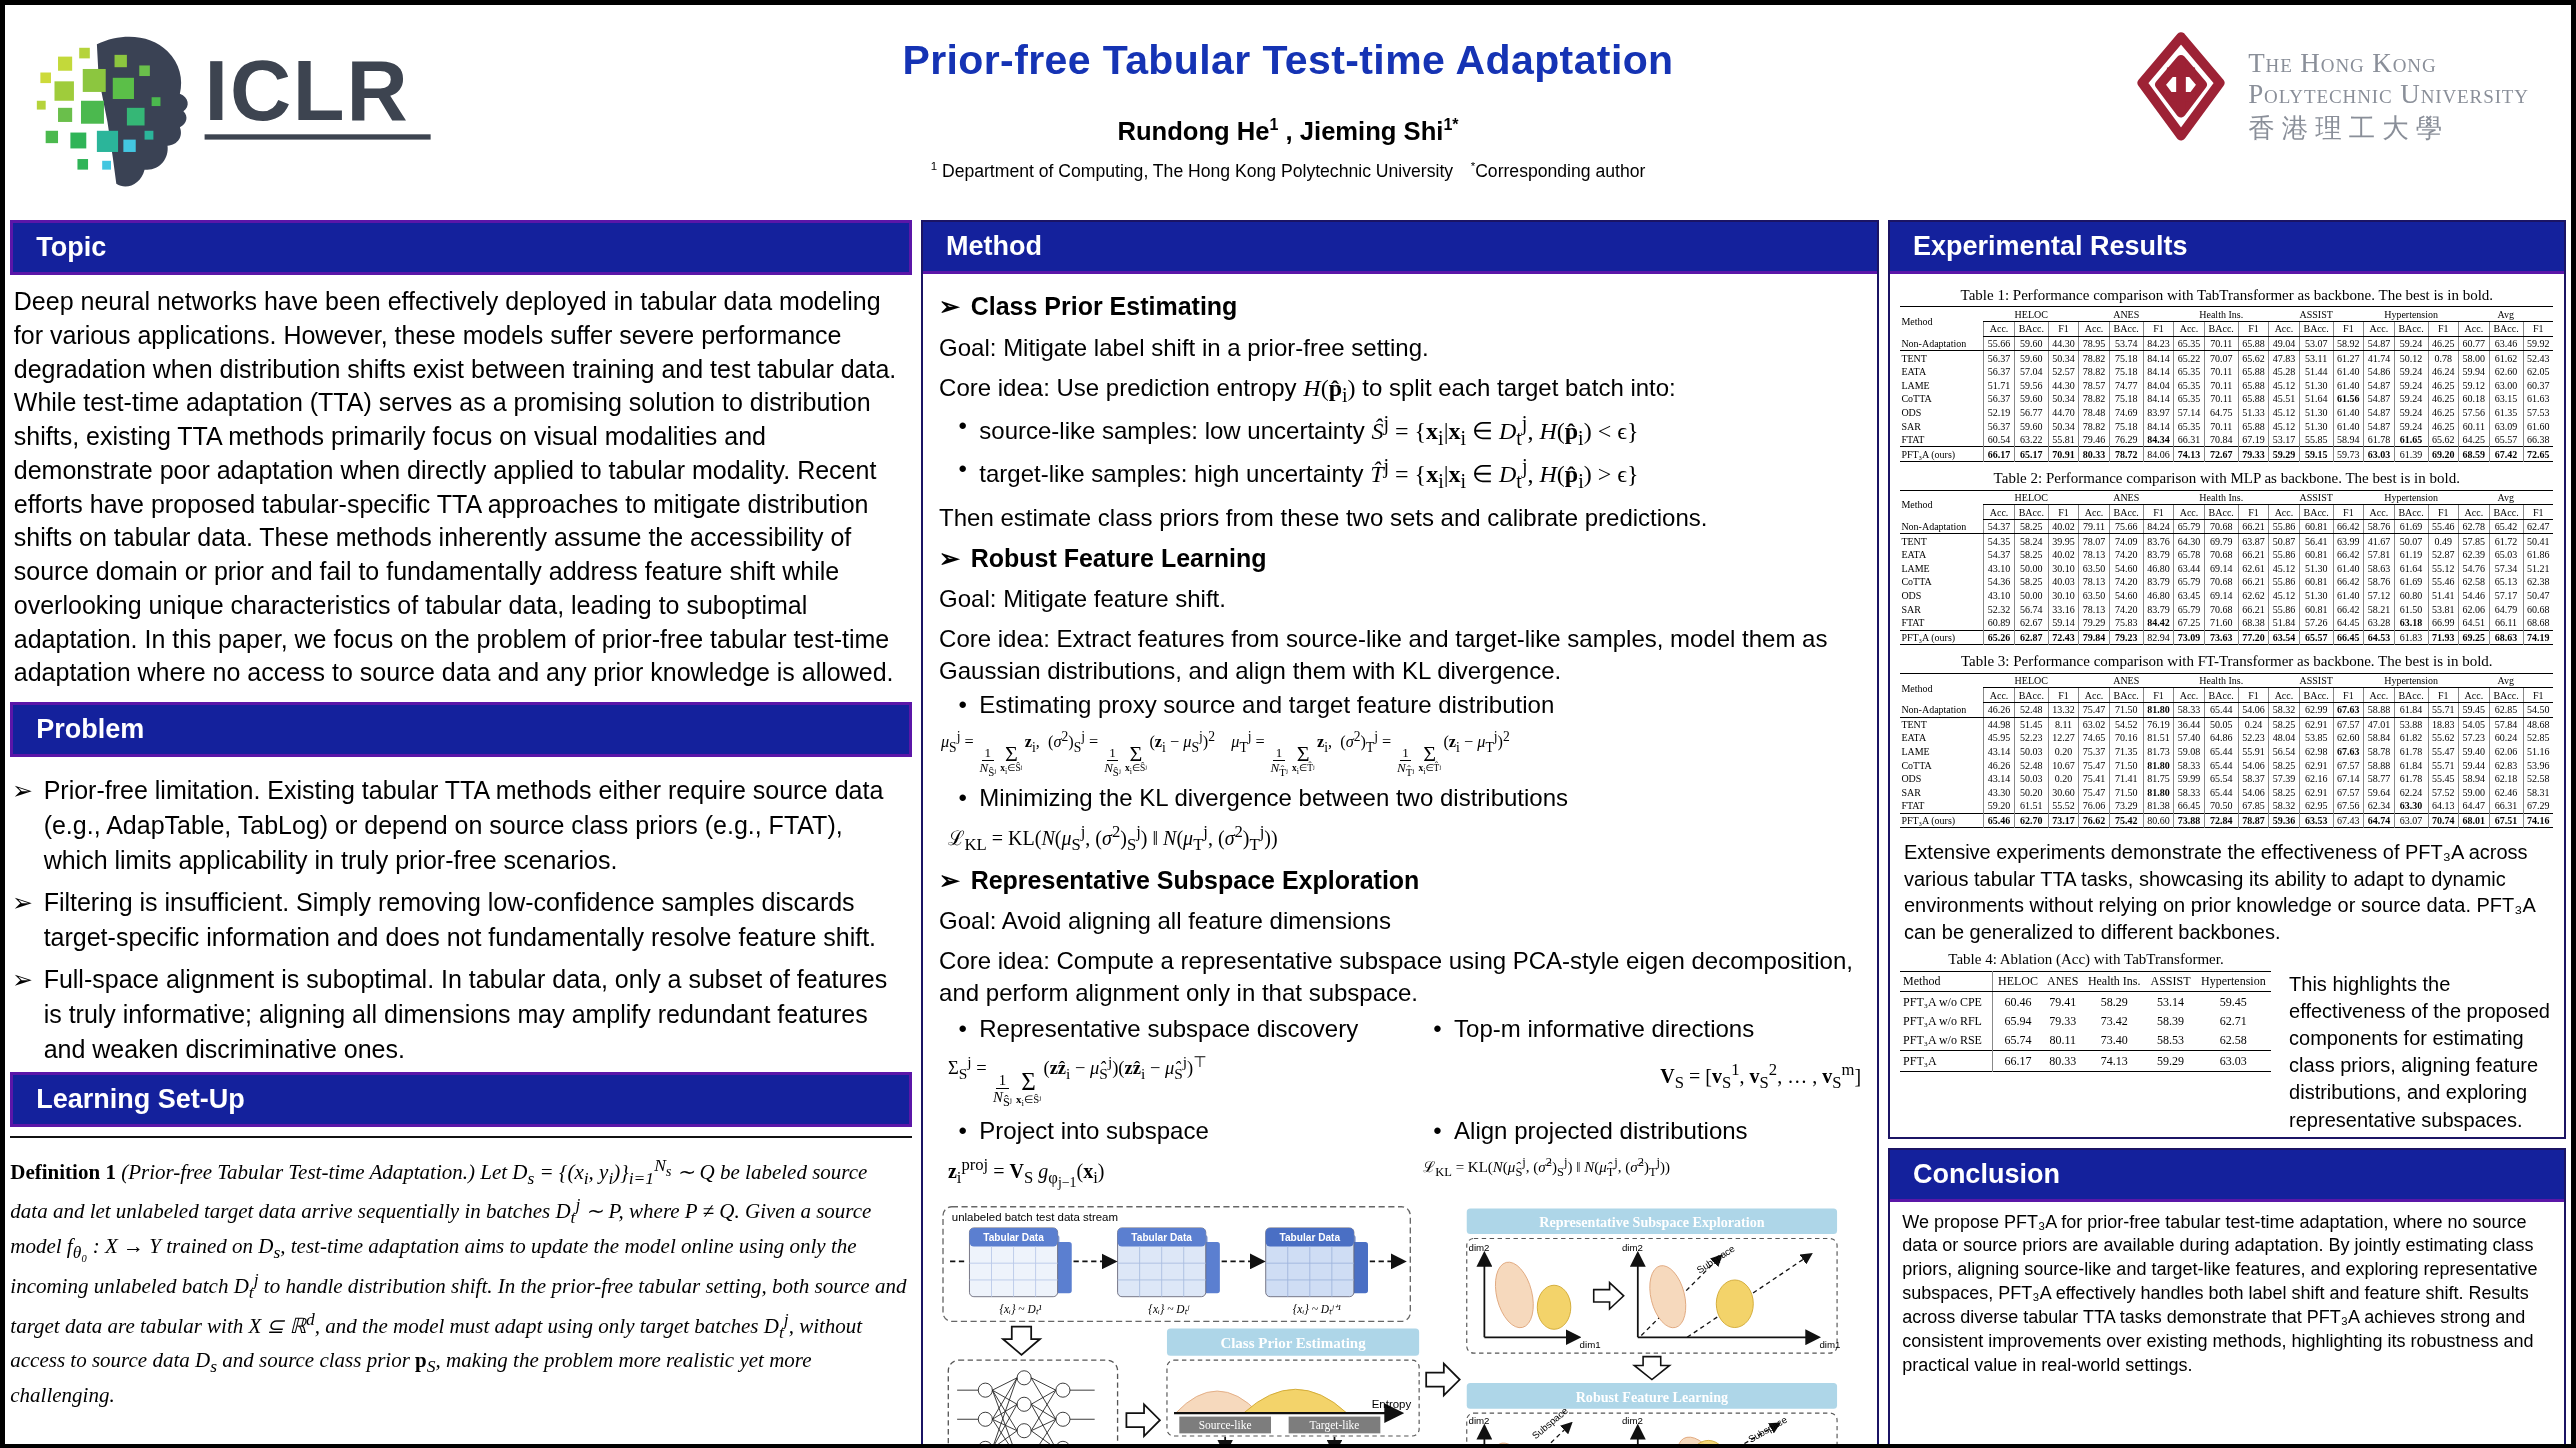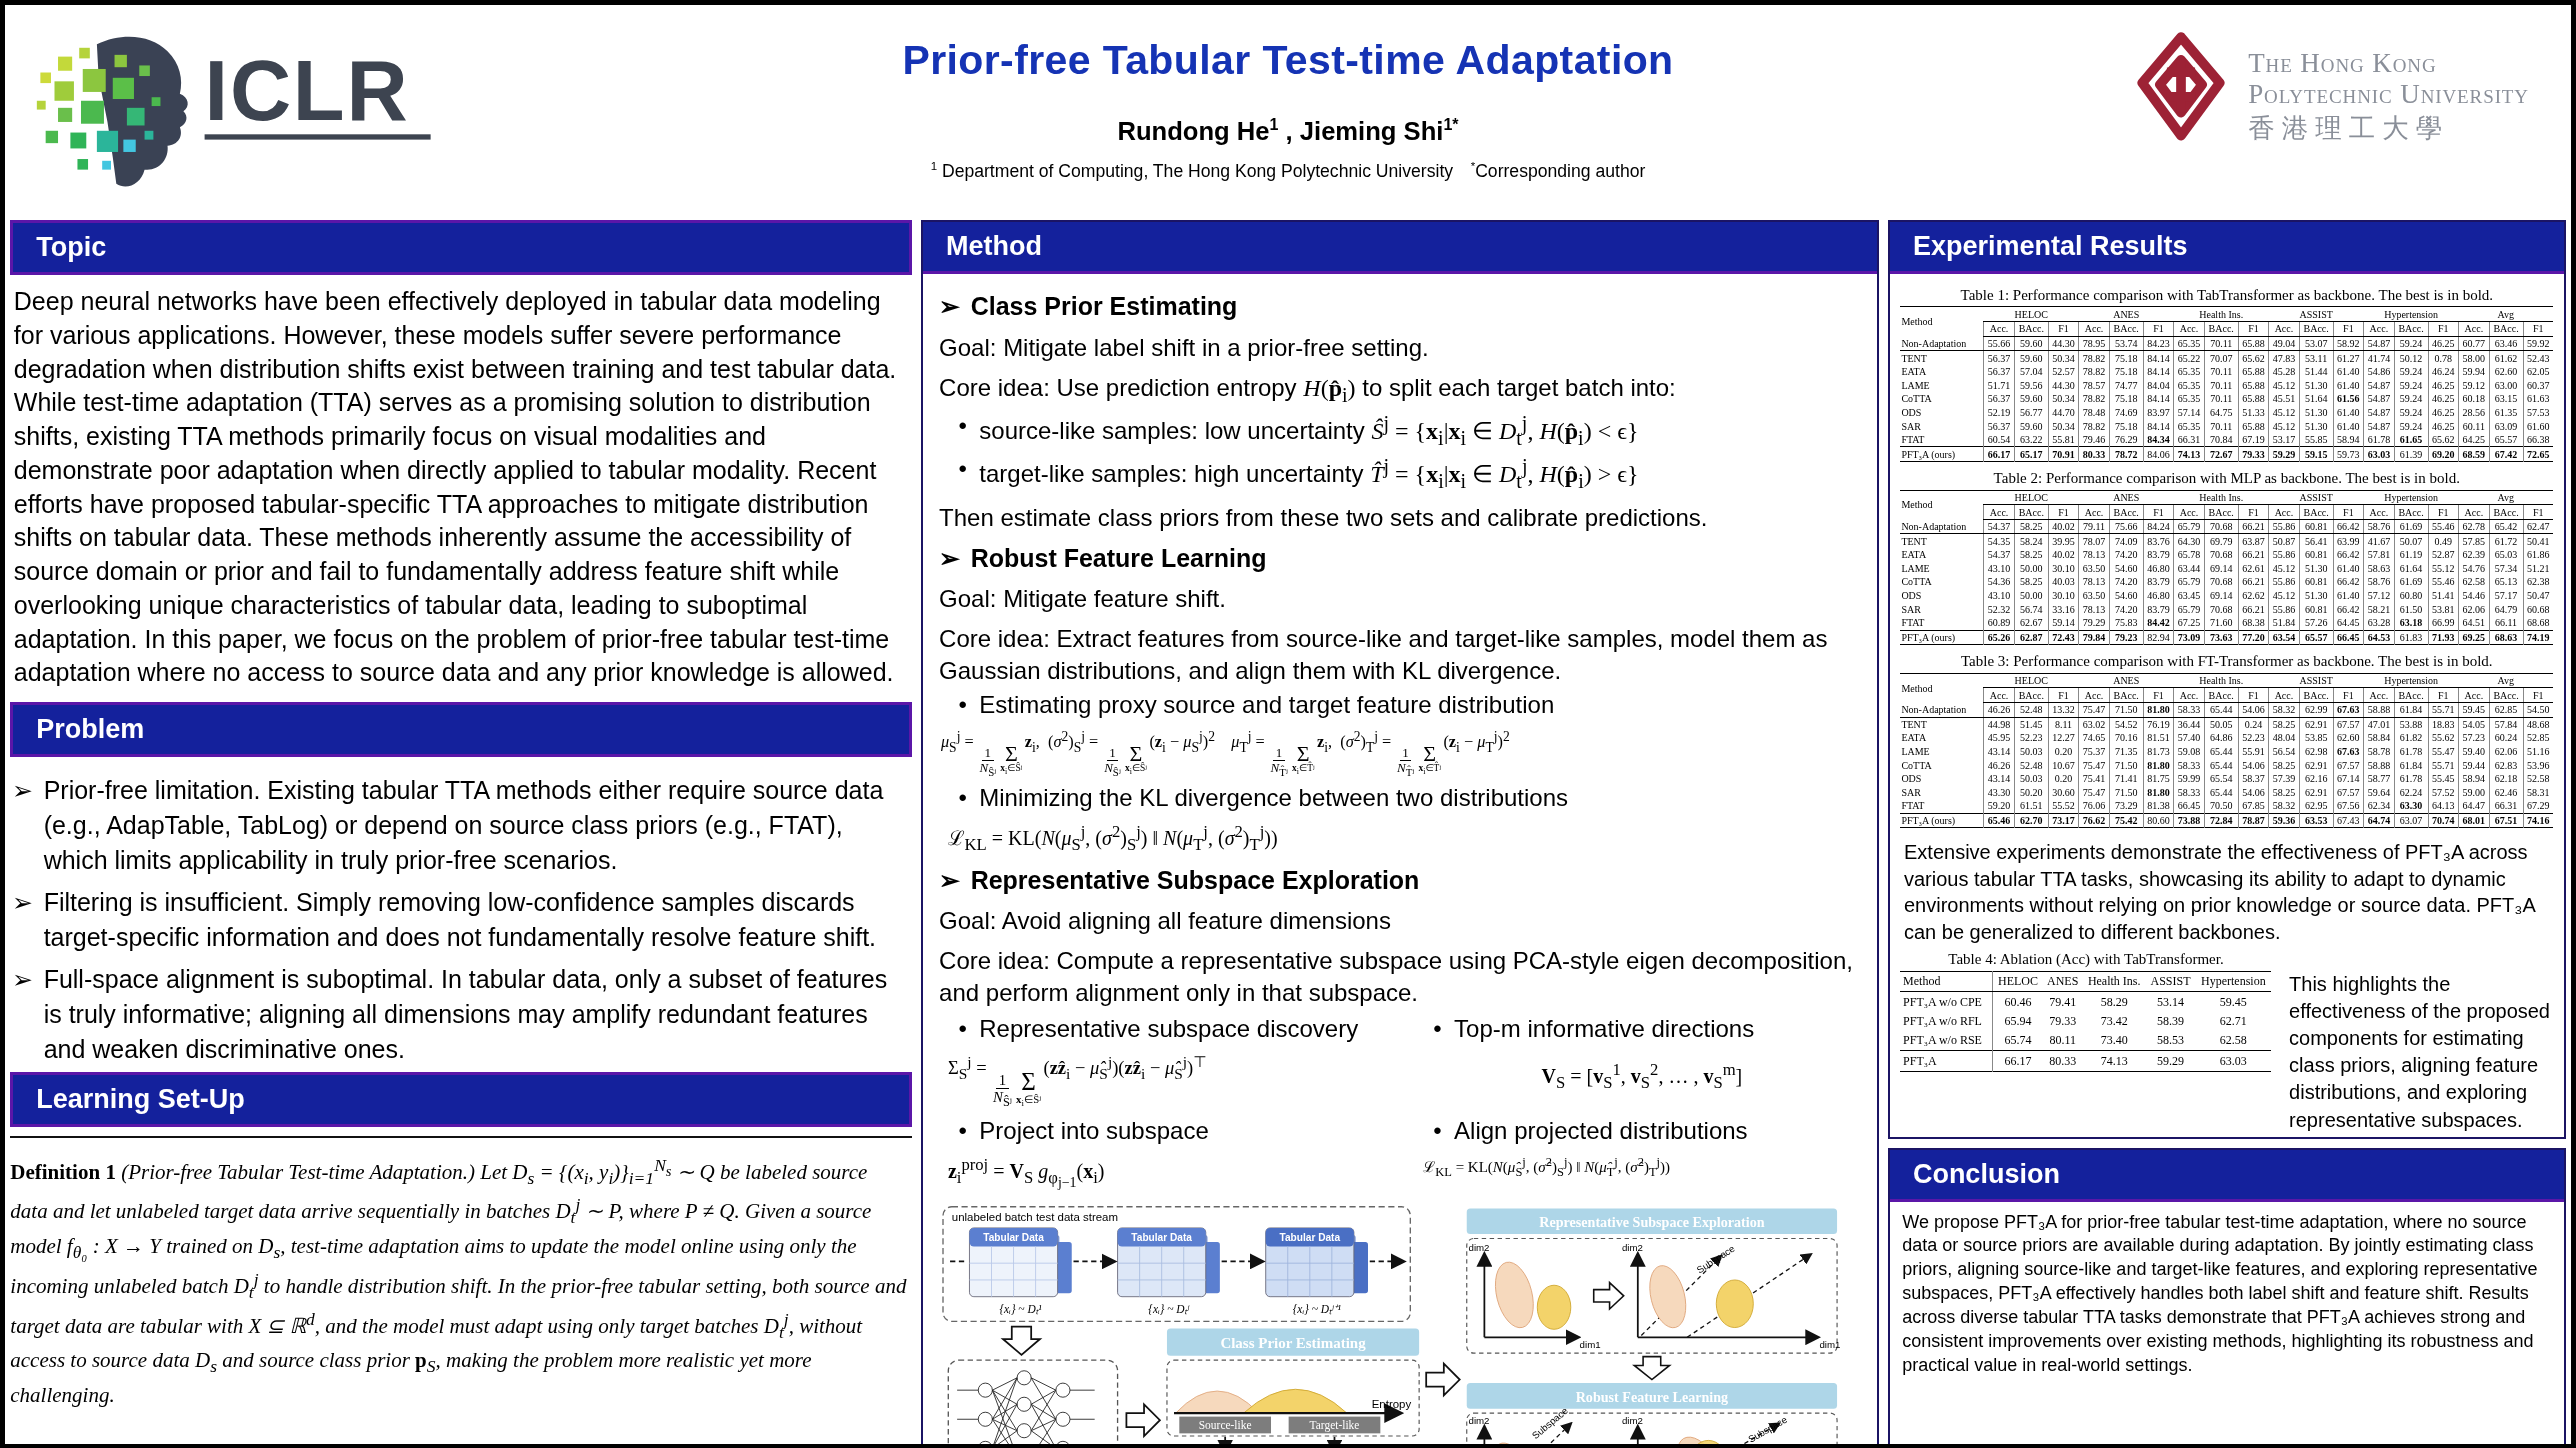--- a/index.html
+++ b/index.html
@@ -255,21 +255,21 @@
               </span><span class="sum">
                 <span class="op">Σ</span>
                 <span class="lim"><b>x</b><sub>i</sub>∈Ŝʲ</span>
               </span>(<b>zẑ</b><sub>i</sub> − <i>μ̂</i><sub>S</sub><sup>j</sup>)(<b>zẑ</b><sub>i</sub> − <i>μ̂</i><sub>S</sub><sup>j</sup>)<sup>⊤</sup></div>
         </div>
         <div>
           <div class="mb">
             <span>•</span>
             <span>Top-m informative directions</span>
           </div>
-          <div class="eq" style="text-align:center;margin-top:14px"><b>V</b><sub>S</sub> = [<b>v</b><sub>S</sub><sup>1</sup>, <b>v</b><sub>S</sub><sup>2</sup>, … , <b>v</b><sub>S</sub><sup>m</sup>]</div>
+          <div class="eq" style="text-align:right;margin-top:14px"><b>V</b><sub>S</sub> = [<b>v</b><sub>S</sub><sup>1</sup>, <b>v</b><sub>S</sub><sup>2</sup>, … , <b>v</b><sub>S</sub><sup>m</sup>]</div>
         </div>
         <div>
           <div class="mb">
             <span>•</span>
             <span>Project into subspace</span>
           </div>
           <div class="eq"><b>z</b><sub>i</sub><sup>proj</sup> = <b>V</b><sub>S</sub> <i>g</i><sub>φ<sub>j−1</sub></sub>(<b>x</b><sub>i</sub>)</div>
         </div>
         <div>
           <div class="mb">
@@ -600,21 +600,21 @@
                   <td>83.97</td>
                   <td>57.14</td>
                   <td>64.75</td>
                   <td>51.33</td>
                   <td>45.12</td>
                   <td>51.30</td>
                   <td>61.40</td>
                   <td>54.87</td>
                   <td>59.24</td>
                   <td>46.25</td>
-                  <td>28.56</td>
+                  <td>57.56</td>
                   <td>61.35</td>
                   <td>57.53</td>
                 </tr>
                 <tr>
                   <td class="mcol">SAR</td>
                   <td>56.37</td>
                   <td>59.60</td>
                   <td>50.34</td>
                   <td>78.82</td>
                   <td>75.18</td>

